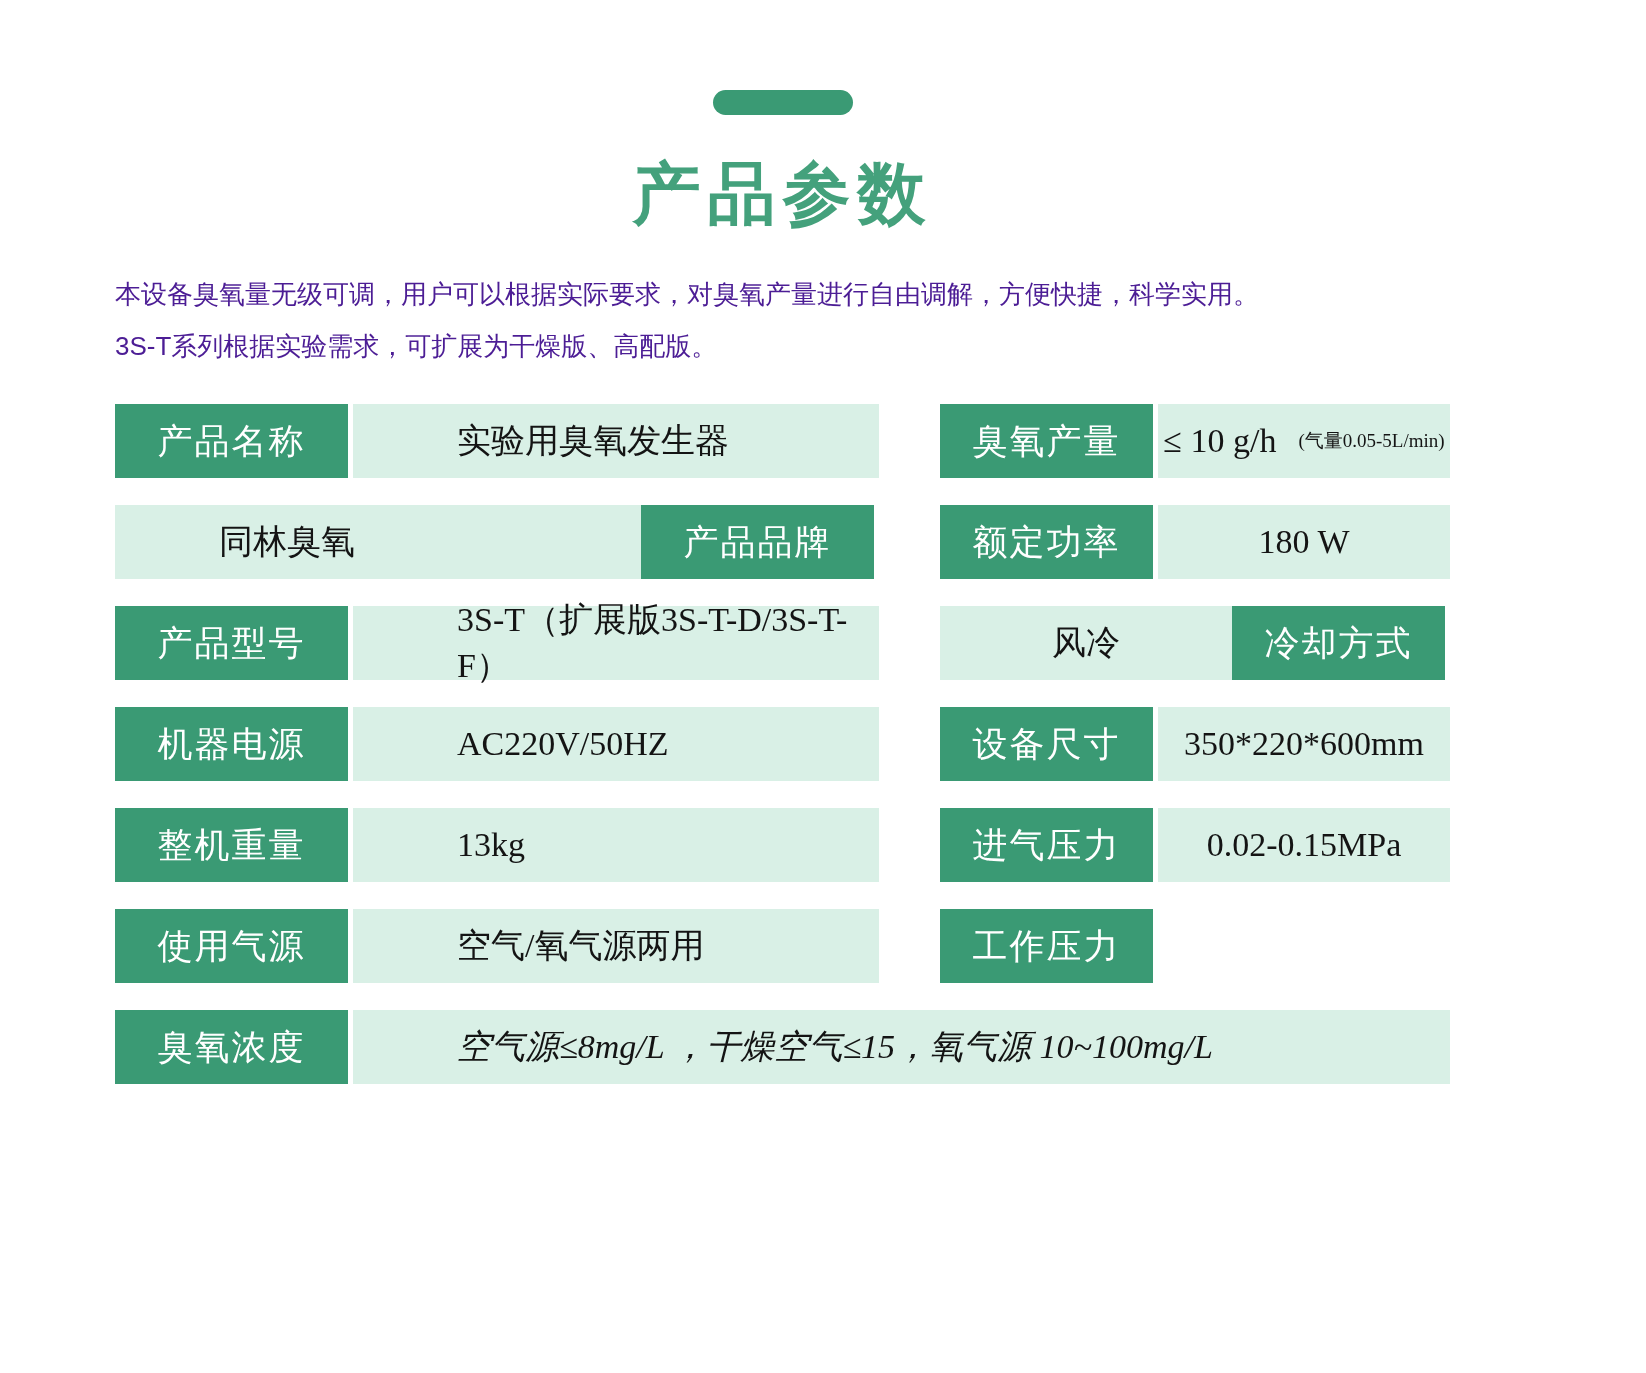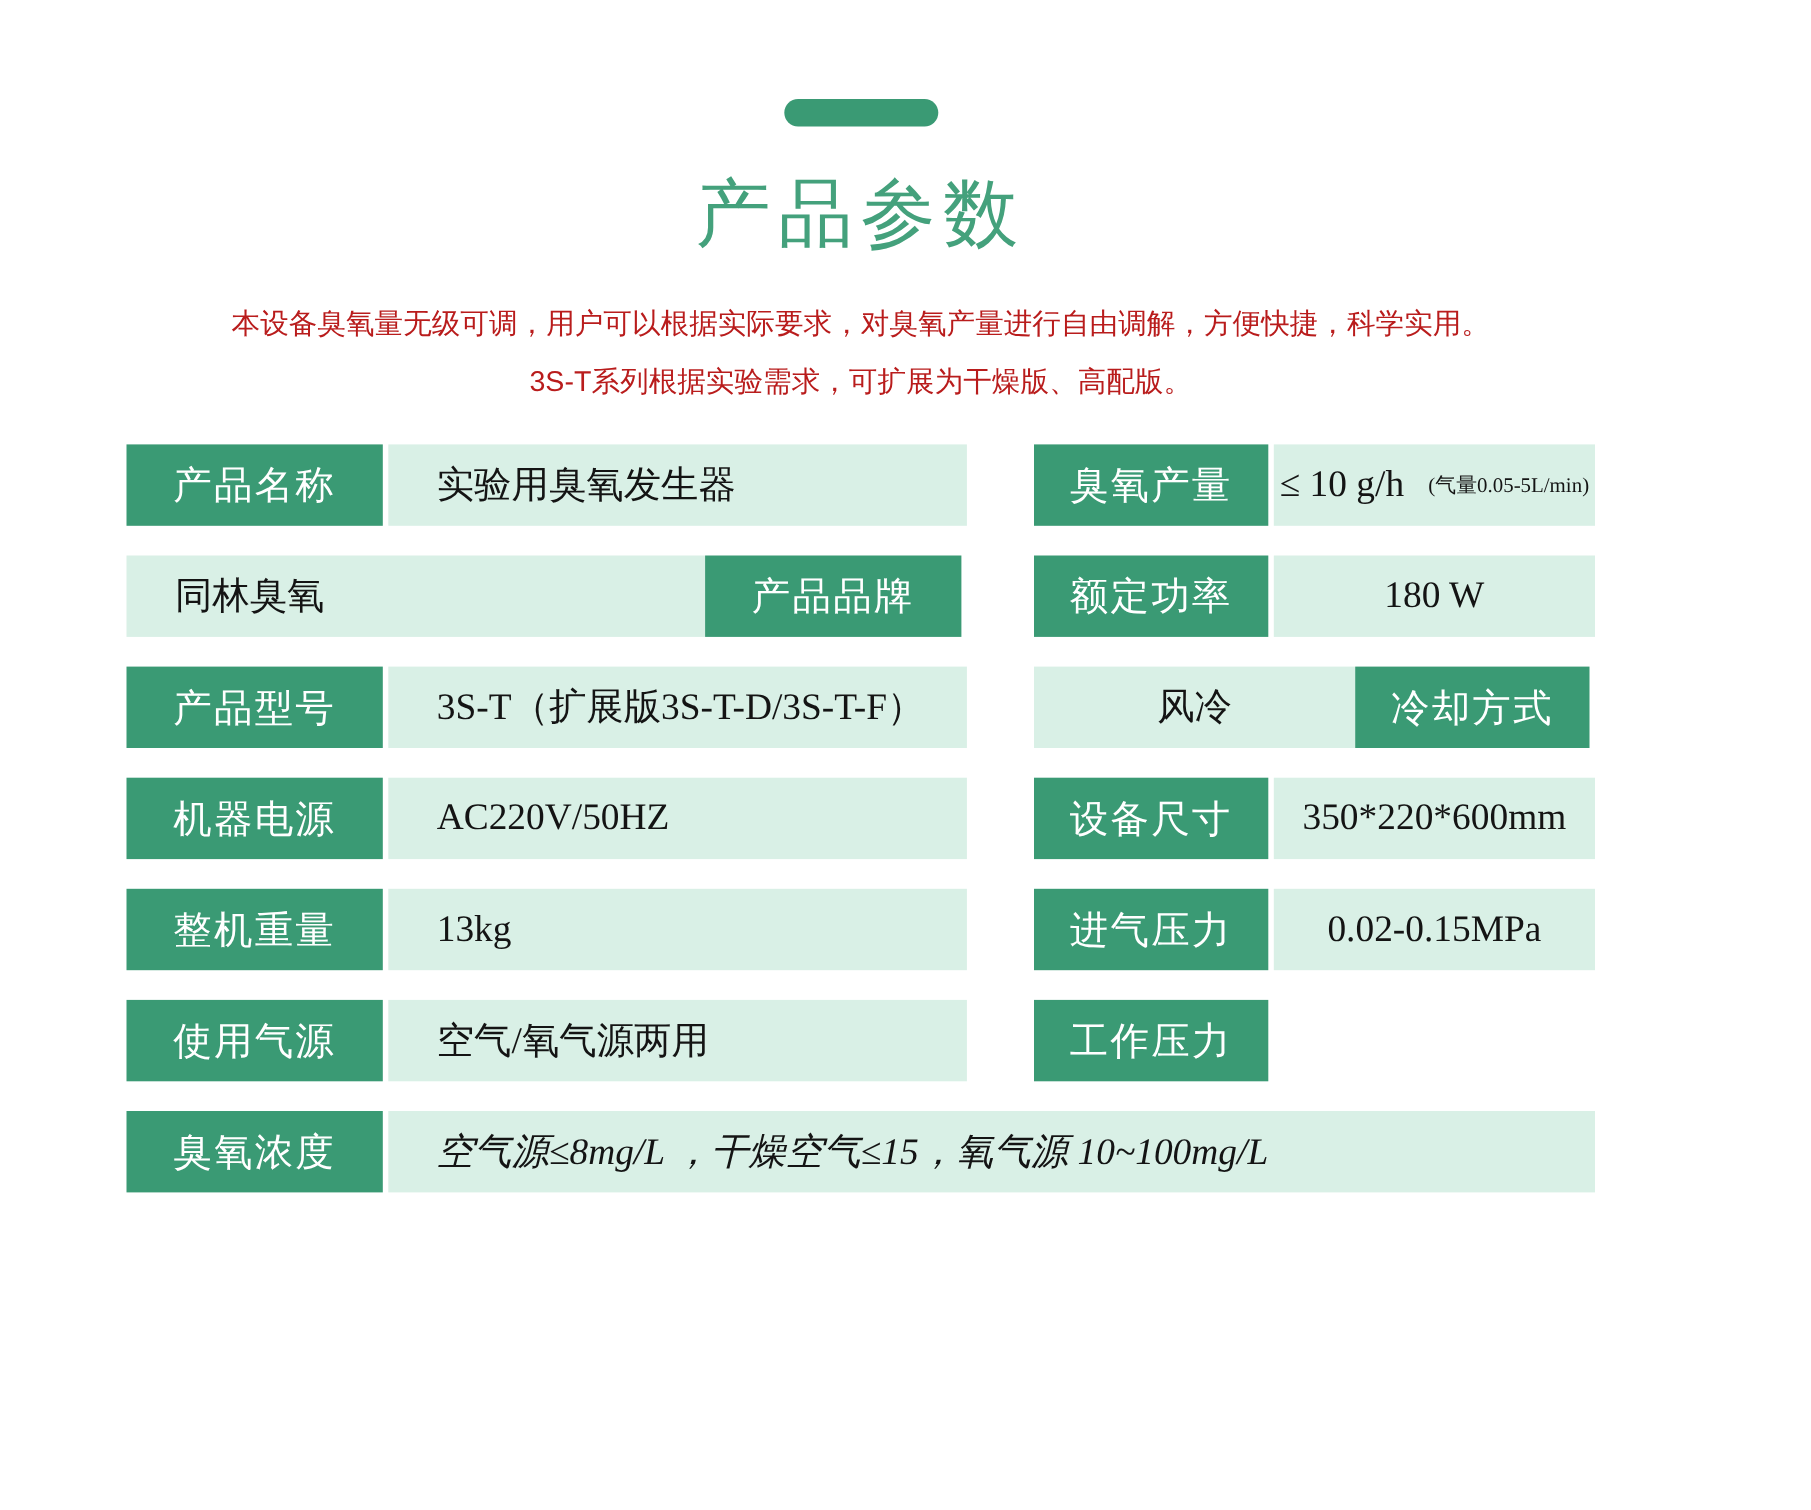--- a/index.html
+++ b/index.html
@@ -13,30 +13,30 @@
 
   .accent-bar {
     width:140px; height:25px; border-radius:13px;
     background:#3a9a74;
     margin:90px auto 0 auto;
   }
   .page-title {
     margin-top:34px;
     text-align:center;
     font-size:68px;
-    font-weight:400;
+    font-weight:700;
     letter-spacing:7px;
     color:#44a17c;
   }
   .desc {
     margin-top:28px;
-    text-align:center;
+    text-align:left;
     font-size:26px;
     line-height:52px;
-    color:#b91c1c;
+    color:#4c1d95;
   }
 
   .spec-table { margin-top:32px; }
   .row {
     display:flex;
     height:74px;
     margin-bottom:27px;
   }
   .cell {
     display:flex;
@@ -54,21 +54,21 @@
   }
   .label-cell.second { flex:0 0 213px; }
   .value-cell {
     background:#d9f0e6;
     color:#141414;
     font-size:34px;
     font-family:"Liberation Serif","DejaVu Serif",serif;
   }
   .value-1 {
     flex:0 0 526px;
-    padding-left:44px;
+    padding-left:104px;
     justify-content:flex-start;
   }
   .value-1.full { flex:1 1 auto;font-style:italic; }
   .spacer { flex:0 0 61px; }
   .value-2 {
     flex:1 1 auto;
     justify-content:center;
     white-space:nowrap;
   }
   .value-note {

